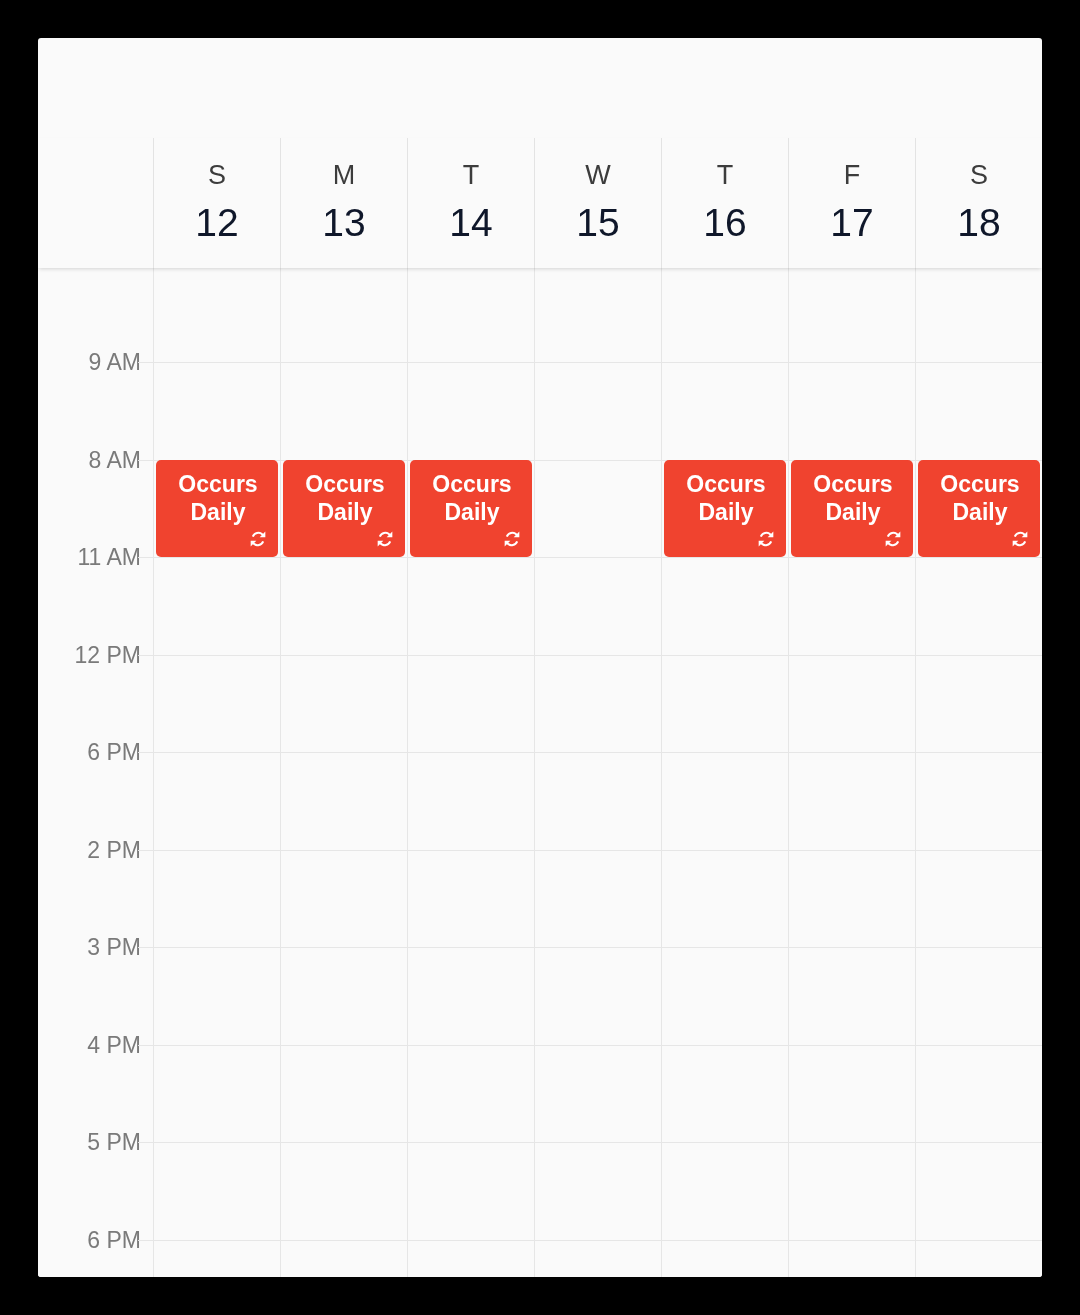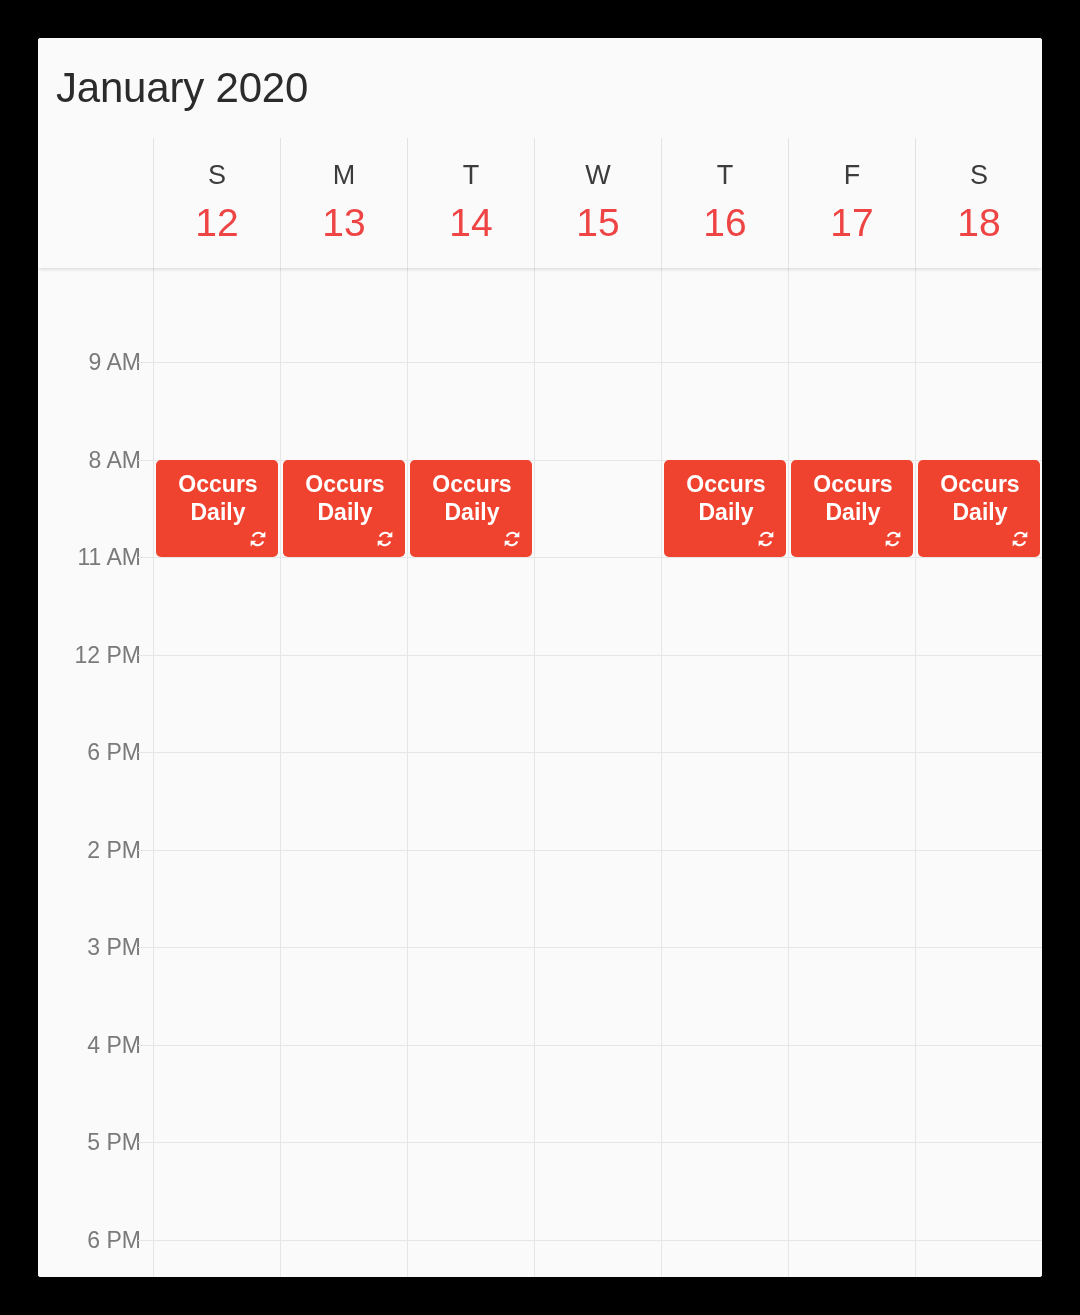--- a/index.html
+++ b/index.html
@@ -99,21 +99,21 @@
     color: #3c3c3c;
     line-height: 30px;
   }
 
   .dow-number {
     position: absolute;
     left: 0; right: 0;
     top: 62px;
     font-size: 39px;
     font-weight: 400;
-    color: #ef4444;
+    color: #0f172a;
     line-height: 46px;
   }
 
   
   #grid-body {
     position: absolute;
     left: 0;
     top: 230px;
     width: 100%;
     bottom: 0;
@@ -209,23 +209,20 @@
   }
   .recurrence-icon svg { display: block; }
 </style>
 </head>
 <body>
 
 <div id="app-frame">
 
   <div id="calendar-card">
 
-    <div id="calendar-header">
-      <div id="month-title">January 2020</div>
-    </div>
 
     <div id="daybar">
       <div id="daybar-gutter"></div>
       <div id="daybar-cols">
           <div class="day-head">
             <div class="dow-letter">S</div>
             <div class="dow-number">12</div>
           </div>
           <div class="day-head">
             <div class="dow-letter">M</div>

